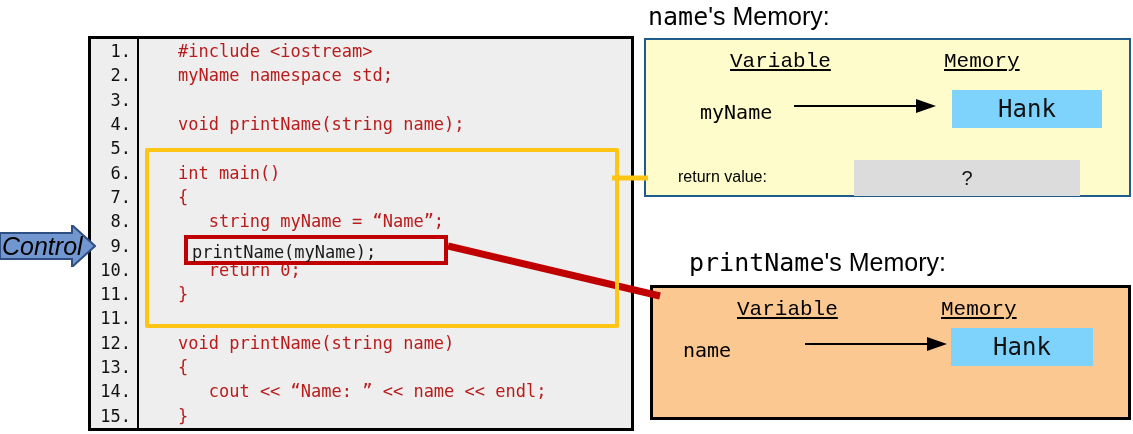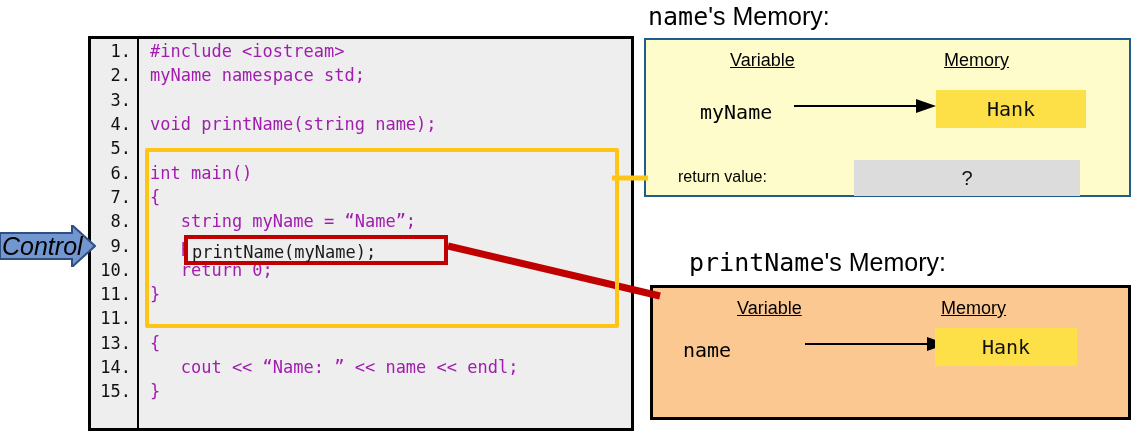--- a/index.html
+++ b/index.html
@@ -38,21 +38,21 @@
   .code-row{
     height:24.3px;display:flex;align-items:center;
     font-family:"DejaVu Sans Mono", monospace;
     font-size:17px;color:#1a1a1a;white-space:pre;
   }
   .ln{
     width:46px;min-width:46px;text-align:right;padding-right:6px;
     box-sizing:border-box;color:#111111;
     font-family:"DejaVu Sans Mono", monospace;font-size:17px;
   }
-  .ctext{padding-left:13px;color:#a21caf;}
+  .ctext{padding-left:13px;color:#b91c1c;margin-left:28px;}
 
   
   #main-highlight{
     position:absolute;left:145px;top:148px;width:474px;height:180px;
     border:4px solid #FFC515;box-sizing:border-box;
     z-index:4;pointer-events:none;border-radius:2px;
   }
   #call-highlight{
     position:absolute;left:184px;top:235px;width:264px;height:30px;
     border:4px solid #C00000;box-sizing:border-box;background:#eeeeee;
@@ -80,36 +80,36 @@
   #main-mem-panel{
     position:absolute;left:644px;top:38px;width:487px;height:159px;
     background:#FFFCCB;border:2px solid #1F5C8B;box-sizing:border-box;z-index:2;
   }
   #pn-mem-panel{
     position:absolute;left:650px;top:285px;width:481px;height:135px;
     background:#FCC891;border:3px solid #000000;box-sizing:border-box;z-index:2;
   }
 
   .hdr{
-    position:absolute;font-size:18px;color:#000000;
+    position:absolute;font-size:21px;color:#000000;
     text-decoration:underline;white-space:nowrap;
-    font-family:Liberation Sans, sans-serif;
+    font-family:Liberation Mono, monospace;
   }
   .varname{
     position:absolute;font-size:20px;color:#000000;white-space:nowrap;
     font-family:"DejaVu Sans Mono", monospace;
   }
   .plainlabel{
     position:absolute;font-size:16px;color:#000000;white-space:nowrap;
     font-family:"Liberation Sans", sans-serif;
   }
   .membox{
-    position:absolute;background:#fde047;
+    position:absolute;background:#7dd3fc;
     display:flex;align-items:center;justify-content:center;
-    font-family:"DejaVu Sans Mono", monospace;font-size:20px;color:#111111;
+    font-family:"DejaVu Sans Mono", monospace;font-size:24px;color:#111111;margin-left:16px;
   }
   .qbox{
     position:absolute;background:#DCDCDC;
     display:flex;align-items:center;justify-content:center;
     font-family:"Liberation Sans", sans-serif;font-size:20px;color:#111111;
   }
   .arrow-svg{position:absolute;}
 </style>
 </head>
 <body>
@@ -138,20 +138,21 @@
         <div class="code-row"><span class="ln">3.</span><span class="ctext"></span></div>
         <div class="code-row"><span class="ln">4.</span><span class="ctext">void printName(string name);</span></div>
         <div class="code-row"><span class="ln">5.</span><span class="ctext"></span></div>
         <div class="code-row"><span class="ln">6.</span><span class="ctext">int main()</span></div>
         <div class="code-row"><span class="ln">7.</span><span class="ctext">{</span></div>
         <div class="code-row"><span class="ln">8.</span><span class="ctext">   string myName = “Name”;</span></div>
         <div class="code-row"><span class="ln">9.</span><span class="ctext">   printName(myName);</span></div>
         <div class="code-row"><span class="ln">10.</span><span class="ctext">   return 0;</span></div>
         <div class="code-row"><span class="ln">11.</span><span class="ctext">}</span></div>
         <div class="code-row"><span class="ln">11.</span><span class="ctext"></span></div>
+        <div class="code-row"><span class="ln">12.</span><span class="ctext">void printName(string name)</span></div>
         <div class="code-row"><span class="ln">13.</span><span class="ctext">{</span></div>
         <div class="code-row"><span class="ln">14.</span><span class="ctext">   cout &lt;&lt; “Name: ” &lt;&lt; name &lt;&lt; endl;</span></div>
         <div class="code-row"><span class="ln">15.</span><span class="ctext">}</span></div>
       </div>
   </div>
 
   <div id="main-highlight"></div>
 
   <div id="call-highlight">
     <span class="chtext">printName(myName);</span>

